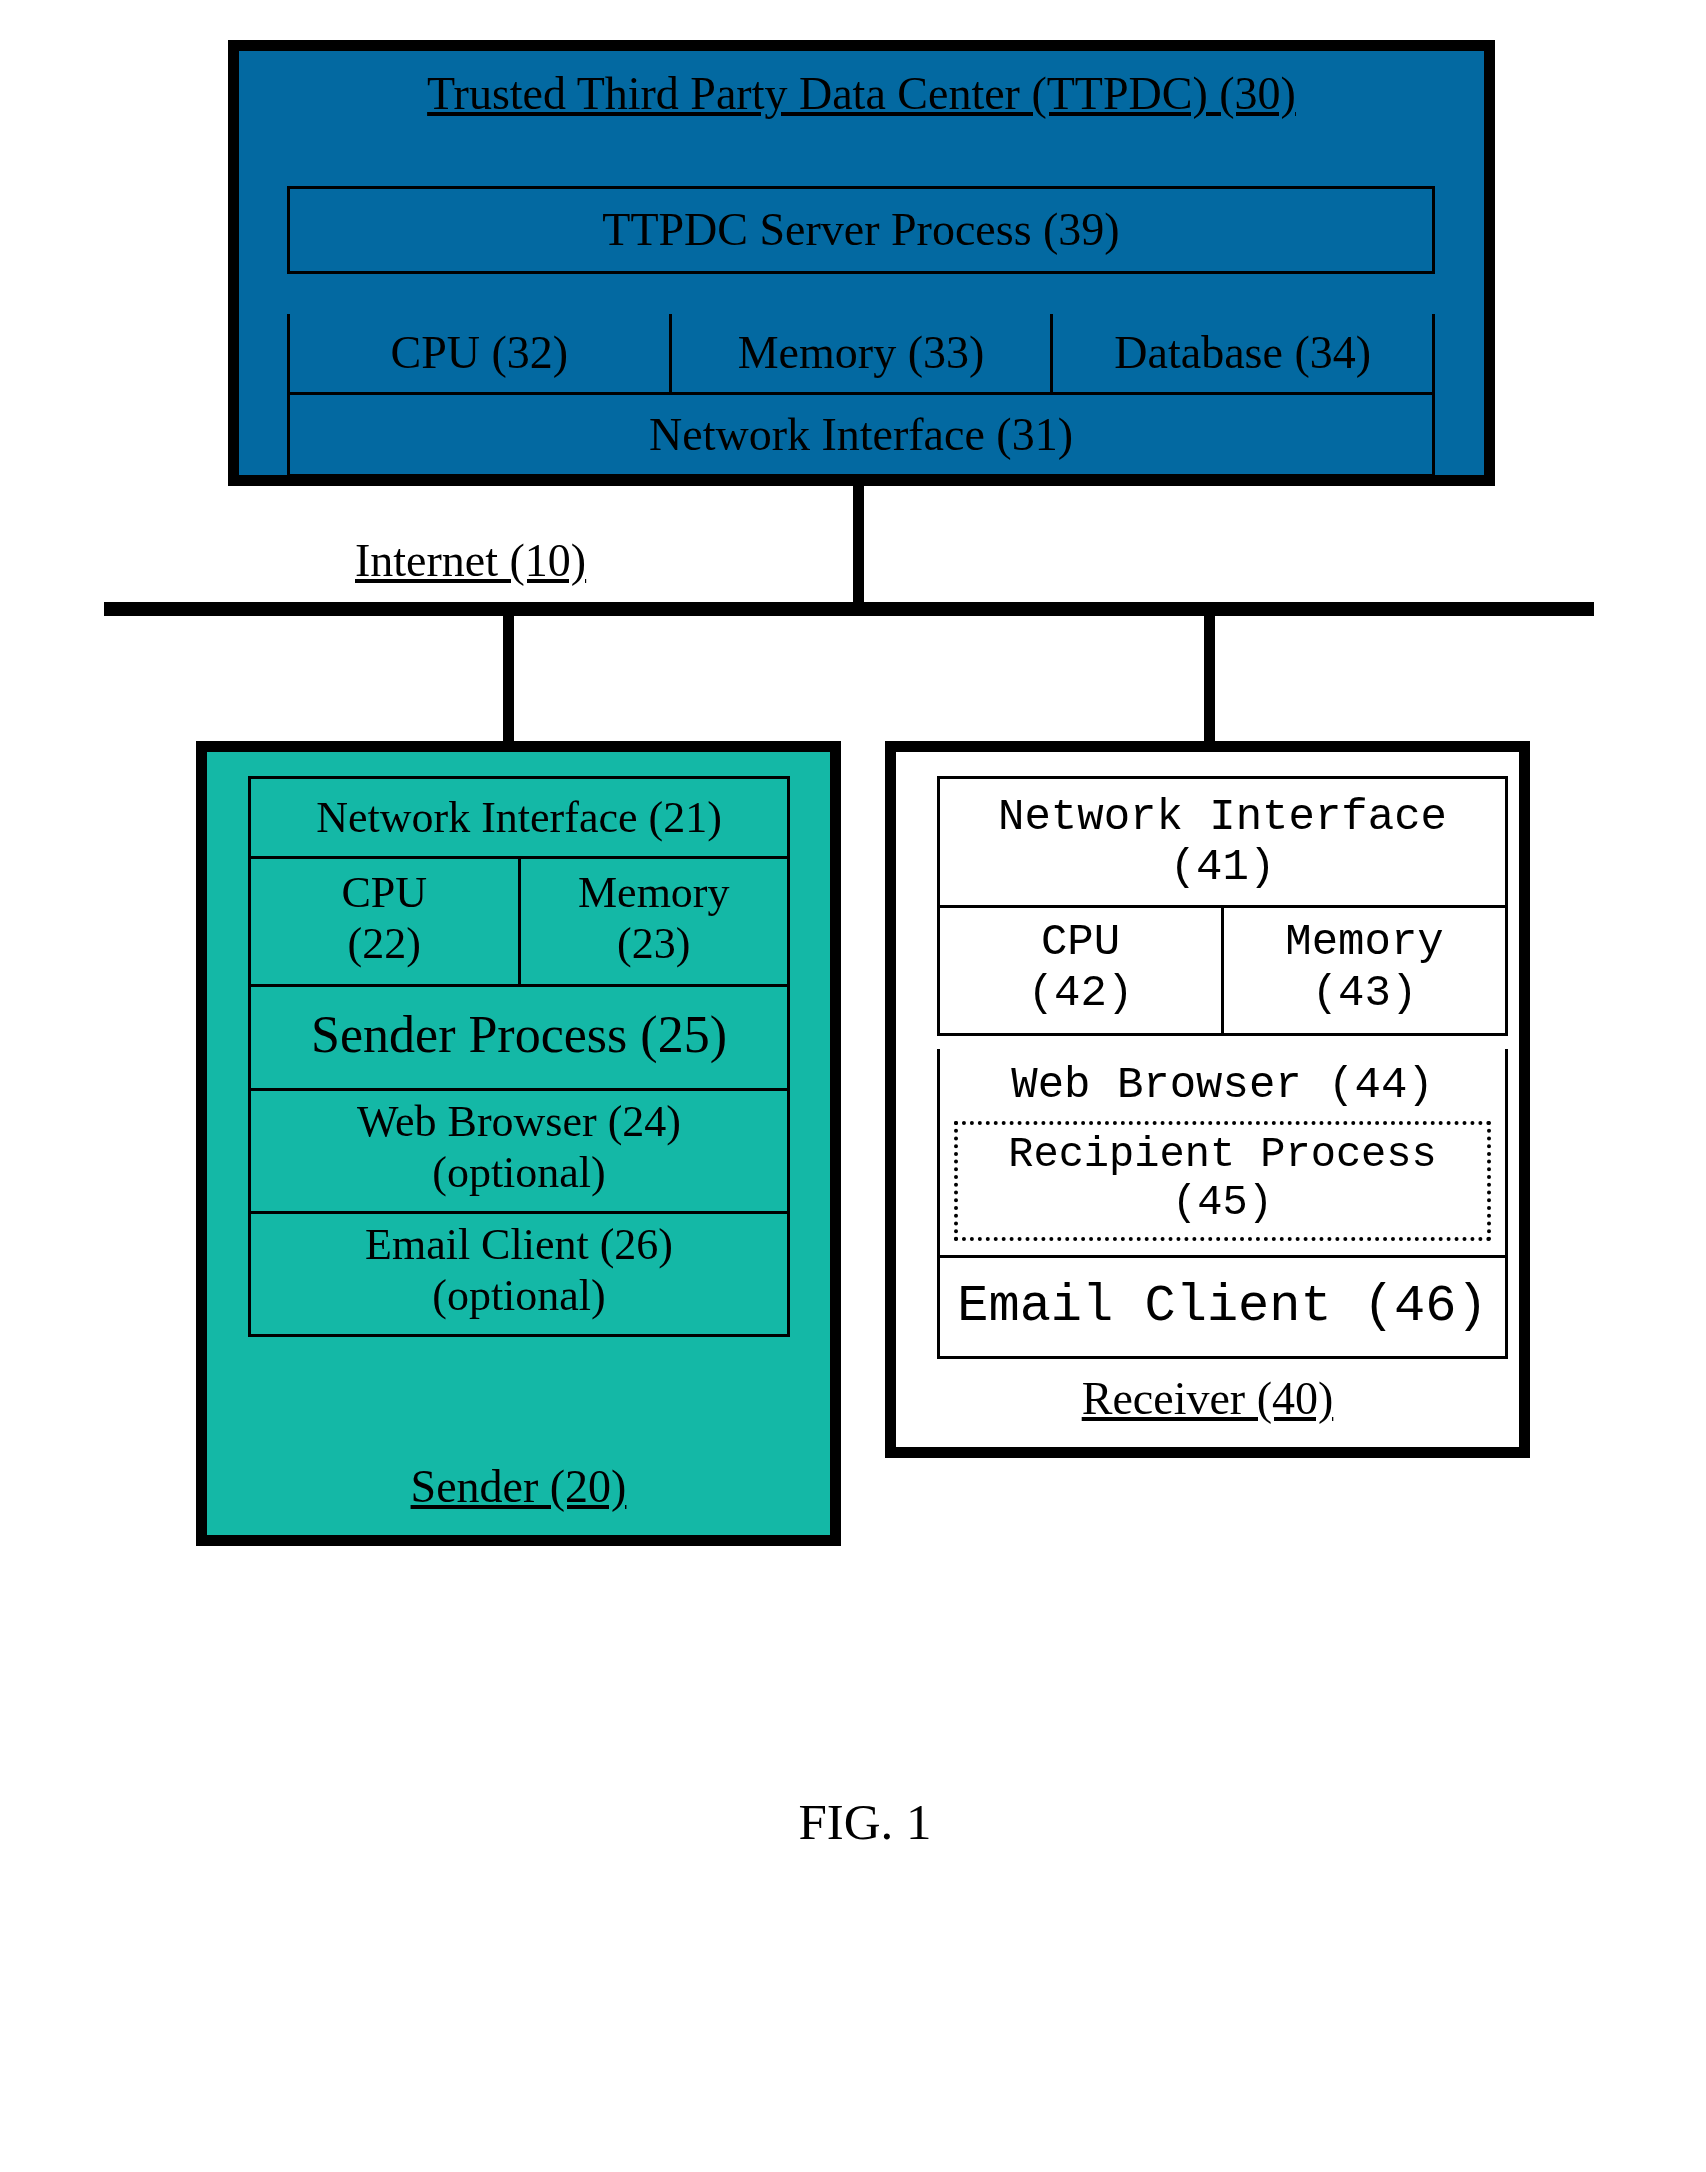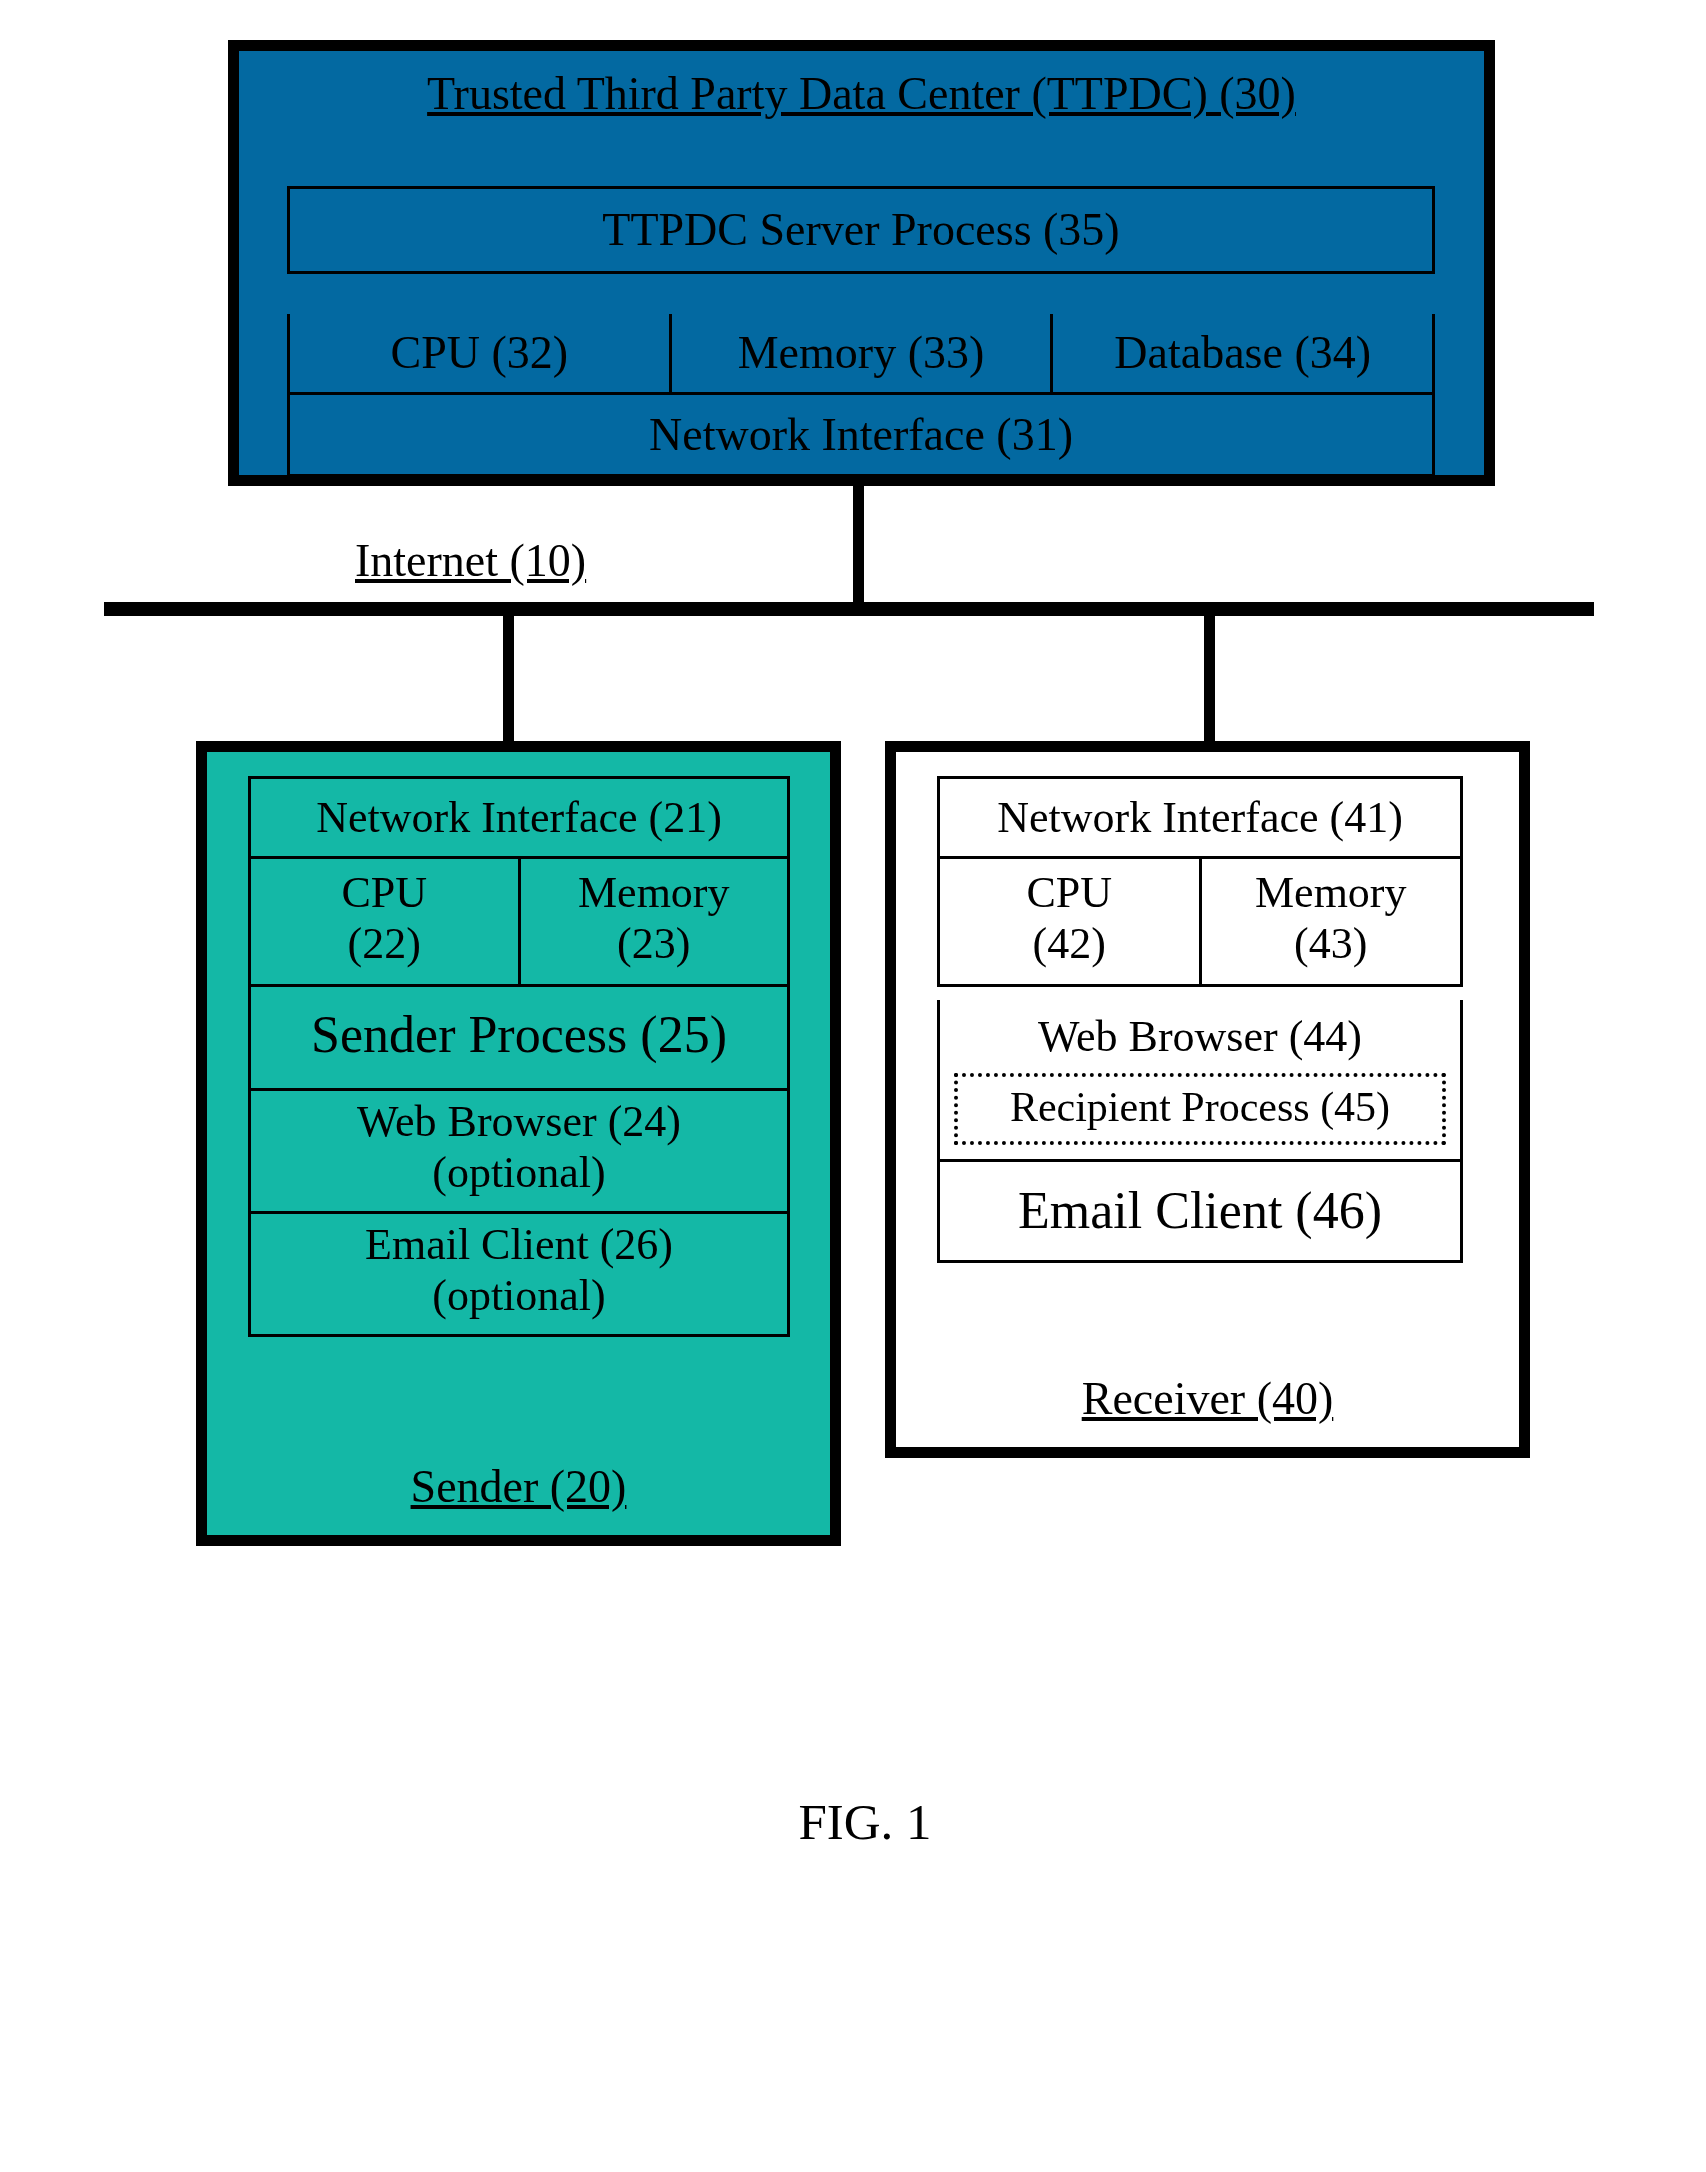--- a/index.html
+++ b/index.html
@@ -165,21 +165,22 @@
     top: 701px;
     width: 645px;
     height: 717px;
     border: 11px solid #000;
     background: #fff;
   }
   .receiver-inner {
     position: absolute;
     left: 41px;
     top: 24px;
-    width: 526px;
+    width: 571px;
+    font-family: Liberation Mono, monospace;
   }
   .web-browser-r {
     border-left: 3.2px solid #000;
     border-right: 3.2px solid #000;
     border-bottom: 3.2px solid #000;
     text-align: center;
     font-size: 44px;
     padding: 11px 0 3.2px;
   }
   .recipient-process {
@@ -212,21 +213,21 @@
   }
 </style>
 </head>
 <body>
 
 <div class="diagram">
 
   <div class="ttpdc-box">
     <div class="ttpdc-title">Trusted Third Party Data Center (TTPDC) (30)</div>
     <div class="ttpdc-inner">
-      <div class="server-process">TTPDC Server Process (35)</div>
+      <div class="server-process">TTPDC Server Process (39)</div>
       <div class="row3">
         <div class="cell">CPU (32)</div>
         <div class="cell">Memory (33)</div>
         <div class="cell">Database (34)</div>
       </div>
       <div class="net-if">Network Interface (31)</div>
     </div>
   </div>
 
   <div class="internet-label">Internet (10)</div>

